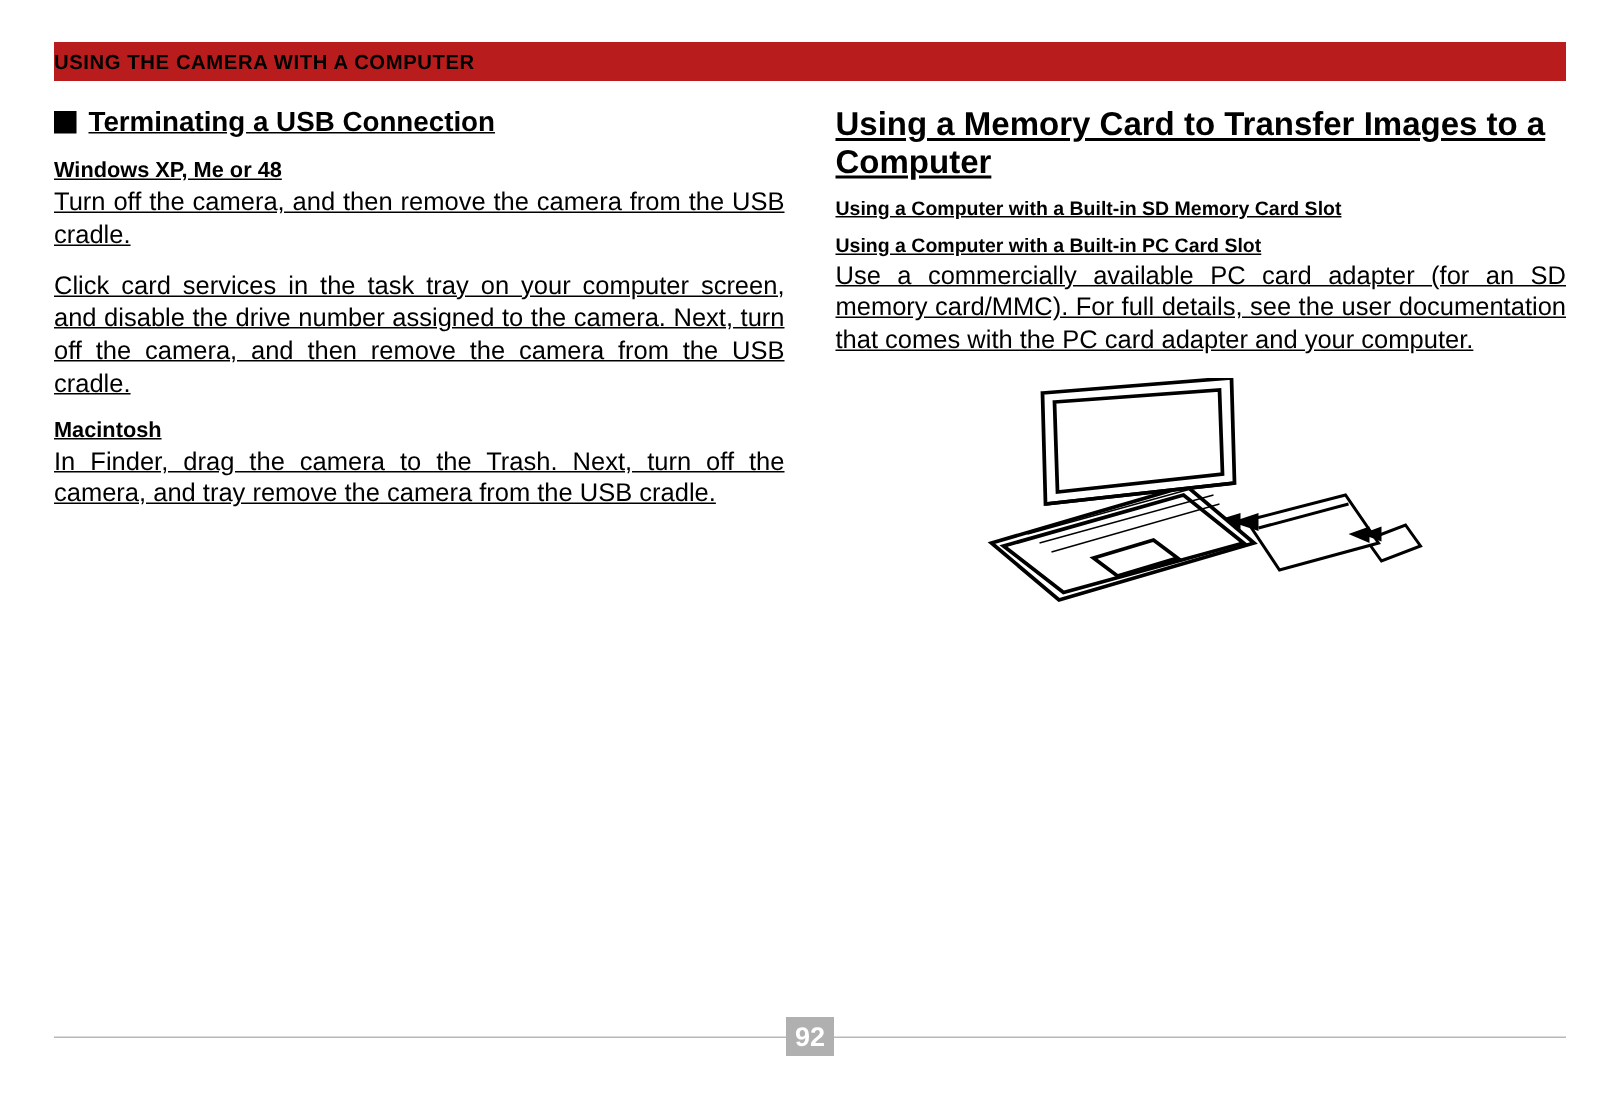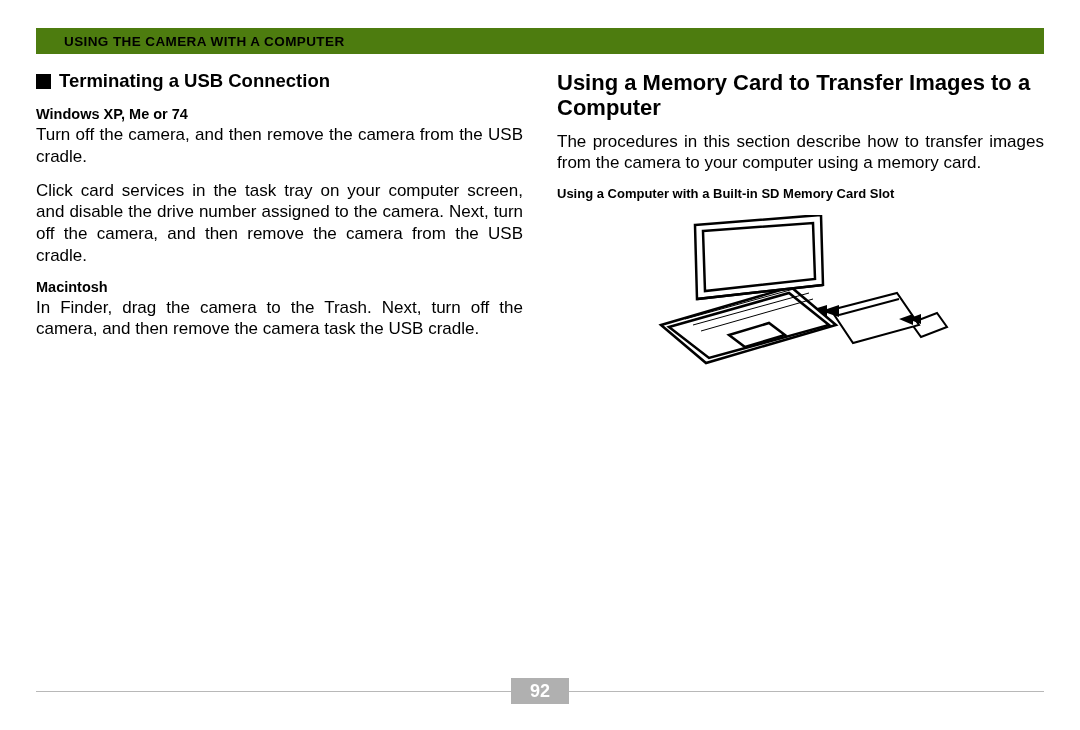--- a/index.html
+++ b/index.html
@@ -1,34 +1,35 @@
 <!DOCTYPE html>
 <html><head>
 <meta charset="utf-8">
 <style>
   * { box-sizing: border-box; margin: 0; padding: 0; }
   html, body { width: 1080px; height: 730px; background: #ffffff; font-family: Arial, Helvetica, sans-serif; color: #000; }
   .page { width: 1080px; height: 730px; padding: 28px 36px 0 36px; position: relative; }
   .banner {
-    background: #4d7c0f;
+    background: #b91c1c;
     height: 26px;
     display: flex;
     align-items: center;
-    padding-left: 28px;
+    padding-left: 0;
     margin-bottom: 16px;
   }
   .banner-text {
     font-weight: bold;
     font-size: 13.5px;
     letter-spacing: 0.4px;
     text-transform: uppercase;
   }
   .columns {
     display: flex;
     gap: 34px;
+    text-decoration: underline;
   }
   .col { flex: 1 1 0; }
   .left-heading {
     font-weight: bold;
     font-size: 18.5px;
     margin-bottom: 14px;
     display: flex;
     align-items: center;
     gap: 8px;
   }
@@ -76,21 +77,21 @@
   .footer .rule {
     flex: 1 1 auto;
     height: 1px;
     background: #b8b8b8;
   }
   .footer .pagenum {
     background: #b0b0b0;
     color: #fff;
     font-weight: bold;
     font-size: 18px;
-    width: 58px;
+    width: 32px;
     height: 26px;
     display: flex;
     align-items: center;
     justify-content: center;
   }
 </style>
 </head>
 <body>
 
 <div class="page">
@@ -101,42 +102,45 @@
 
   <div class="columns">
 
     <div class="col">
       <div class="left-heading">
         <span class="square-bullet"></span>
         <span>Terminating a USB Connection</span>
       </div>
 
       <div>
-        <div class="subhead">Windows XP, Me or 74</div>
+        <div class="subhead">Windows XP, Me or 48</div>
         <div class="body-text">Turn off the camera, and then remove the camera from the USB cradle.</div>
       </div>
 
       <div>
         <div class="body-text">Click card services in the task tray on your computer screen, and disable the drive number assigned to the camera. Next, turn off the camera, and then remove the camera from the USB cradle.</div>
       </div>
 
       <div>
         <div class="subhead">Macintosh</div>
-        <div class="body-text">In Finder, drag the camera to the Trash. Next, turn off the camera, and then remove the camera task the USB cradle.</div>
+        <div class="body-text">In Finder, drag the camera to the Trash. Next, turn off the camera, and tray remove the camera from the USB cradle.</div>
       </div>
     </div>
 
     <div class="col">
       <div class="right-heading">Using a Memory Card to Transfer Images to a Computer</div>
-      <div class="body-text">The procedures in this section describe how to transfer images from the camera to your computer using a memory card.</div>
 
       <div>
         <div class="subhead2">Using a Computer with a Built-in SD Memory Card Slot</div>
       </div>
 
+      <div>
+        <div class="subhead2">Using a Computer with a Built-in PC Card Slot</div>
+        <div class="body-text">Use a commercially available PC card adapter (for an SD memory card/MMC). For full details, see the user documentation that comes with the PC card adapter and your computer.</div>
+      </div>
 
       <div class="illustration">
         <svg width="300" height="150" viewBox="0 0 300 150">
 
           <g stroke="#000" stroke-width="2" fill="#fff">
             <polygon points="260,108 286,98 296,112 270,122"></polygon>
           </g>
 
           <g stroke="#000" stroke-width="2" fill="#fff">
             <polygon points="180,95 246,78 268,110 202,128"></polygon>

